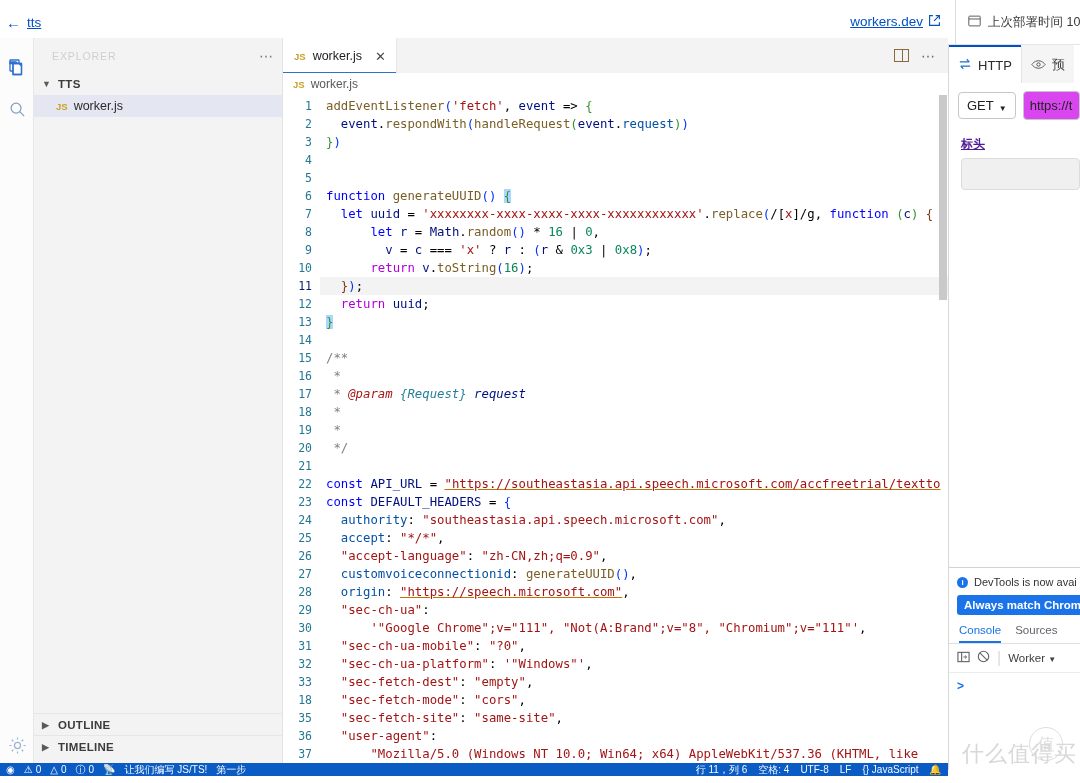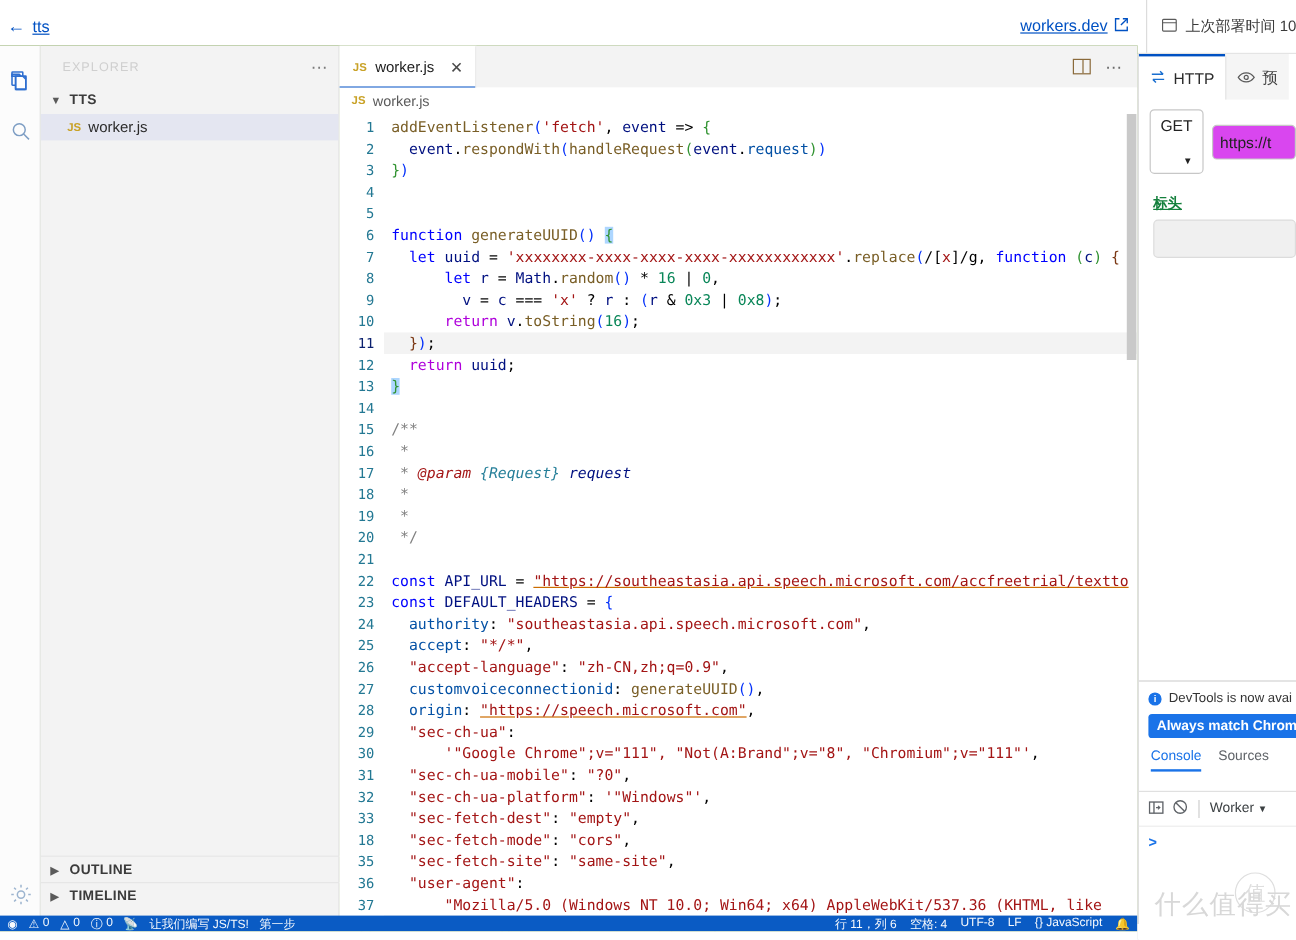--- a/index.html
+++ b/index.html
@@ -177,47 +177,47 @@
   .rp-tab {
     display: flex; align-items: center; gap: 6px; padding: 0 9px;
     font-size: 13px; color: #2b2b2b; position: relative; cursor: pointer;
     border-top: 2px solid transparent;
   }
   .rp-tab.active { border-top: 2px solid #0051c3; background: #fff; }
   .rp-tab.inactive { background: #f5f5f5; border-left: 1px solid #e4e4e4; color: #444; }
 
   #rp-reqrow { display: flex; align-items: center; gap: 7px; padding: 8px 0 8px 9px; }
   #method-select {
-    display: flex; align-items: flex-end; gap: 18px;
+    display: flex; align-items: flex-end; gap: 5px;
     border: 1px solid #c7c7c7; border-radius: 4px;
-    padding: 5px 8px; font-size: 13px; color: #222; background: #fff; cursor: pointer; flex-direction: column;
+    padding: 5px 8px; font-size: 13px; color: #222; background: #fff; cursor: pointer;
   }
   #url-input {
     flex: 1; border: 1px solid #c7c7c7; border-radius: 4px;
     padding: 6px 6px; font-size: 13px; color: #222; background: #d946ef;
     overflow: hidden; white-space: nowrap; min-width: 0;
   }
-  #rp-headers-label { font-size: 12px; font-weight: bold; color: #15803d; padding: 8px 0 5px 12px; text-decoration: underline; }
+  #rp-headers-label { font-size: 12px; font-weight: bold; color: #4c1d95; padding: 8px 0 5px 12px; text-decoration: underline; }
   #rp-headers-box {
     margin-left: 12px; height: 32px; background: #f0f0f0;
     border: 1px solid #dcdcdc; border-radius: 4px;
   }
 
   #devtools {
     position: absolute; left: 0; bottom: 0; width: 132px; height: 216px;
     background: #fff; border-top: 1px solid #d2d2d2;
   }
   #dt-notice { display: flex; align-items: center; gap: 6px; padding: 8px 0 0 8px; font-size: 11px; color: #333; white-space: nowrap; }
   .info-dot { width: 11px; height: 11px; border-radius: 50%; background: #1a73e8; color: #fff; font-size: 8px; display: flex; align-items: center; justify-content: center; font-weight: bold; flex: 0 0 11px; }
   #dt-btn {
     margin: 7px 0 0 8px; background: #1a73e8; color: #fff;
     font-size: 11.5px; font-weight: bold; border-radius: 3px;
     padding: 4px 7px; white-space: nowrap; cursor: pointer; display: inline-block;
   }
-  #dt-tabs { display: flex; align-items: stretch; gap: 14px; padding: 9px 0 16px 10px; border-bottom: 1px solid #e0e0e0; }
+  #dt-tabs { display: flex; align-items: stretch; gap: 14px; padding: 9px 0 0 10px; border-bottom: 1px solid #e0e0e0; }
   .dt-tab { font-size: 11.5px; color: #5f6368; padding-bottom: 5px; cursor: pointer; white-space: nowrap; }
   .dt-tab.active { color: #1a73e8; border-bottom: 2px solid #1a73e8; }
   #dt-toolbar { display: flex; align-items: center; gap: 7px; padding: 5px 0 5px 8px; border-bottom: 1px solid #ededed; }
   .dt-ico { color: #5f6368; font-size: 12px; cursor: pointer; }
   #dt-ctx { font-size: 11.5px; color: #3c4043; cursor: pointer; white-space: nowrap; }
   #dt-prompt { padding: 6px 0 0 8px; color: #1a73e8; font-size: 12px; font-weight: bold; }
 
   #watermark {
     position: absolute; right: 4px; bottom: 14px;
     font-size: 22px; color: #d8d8d8; white-space: nowrap;

